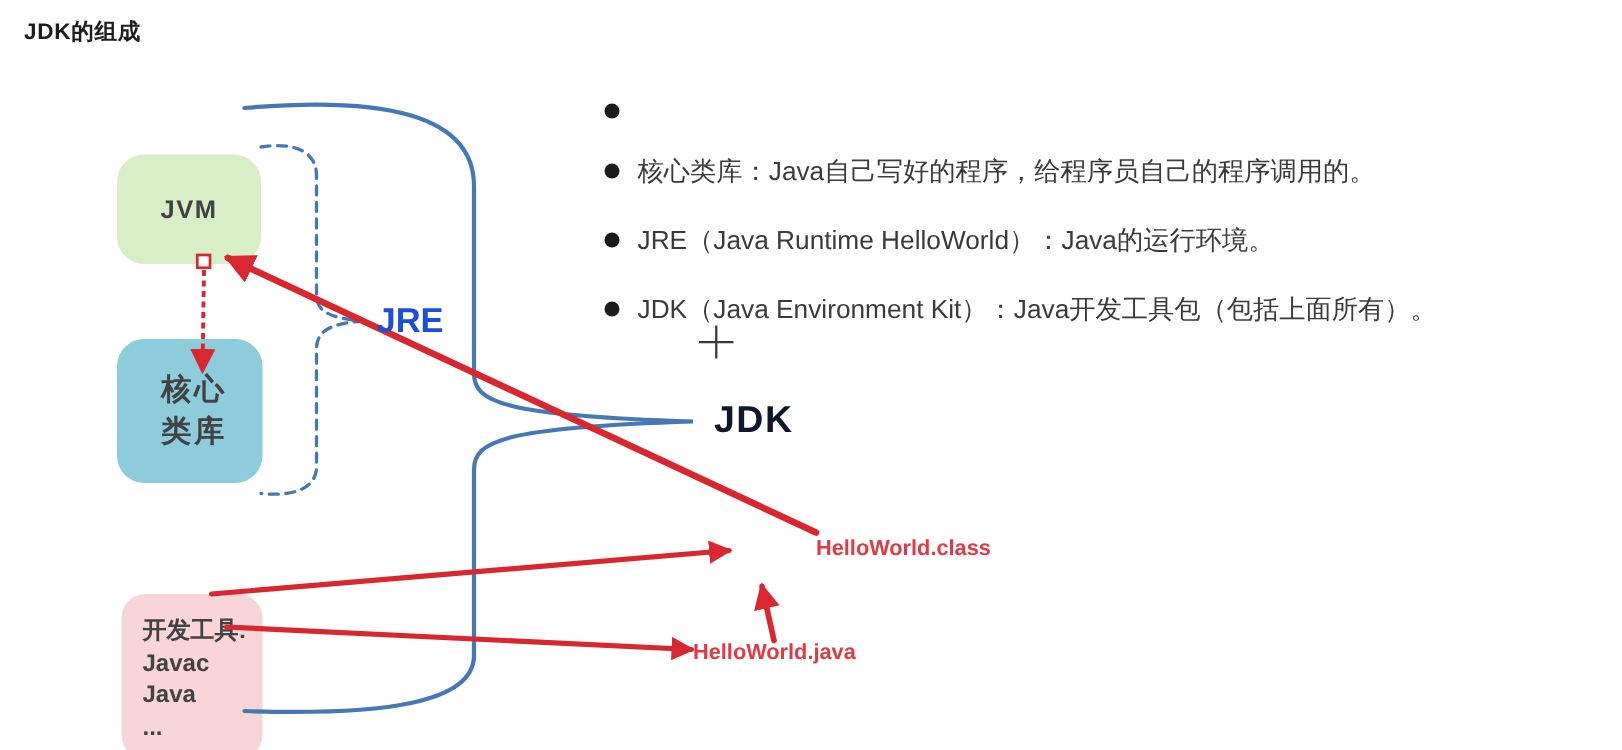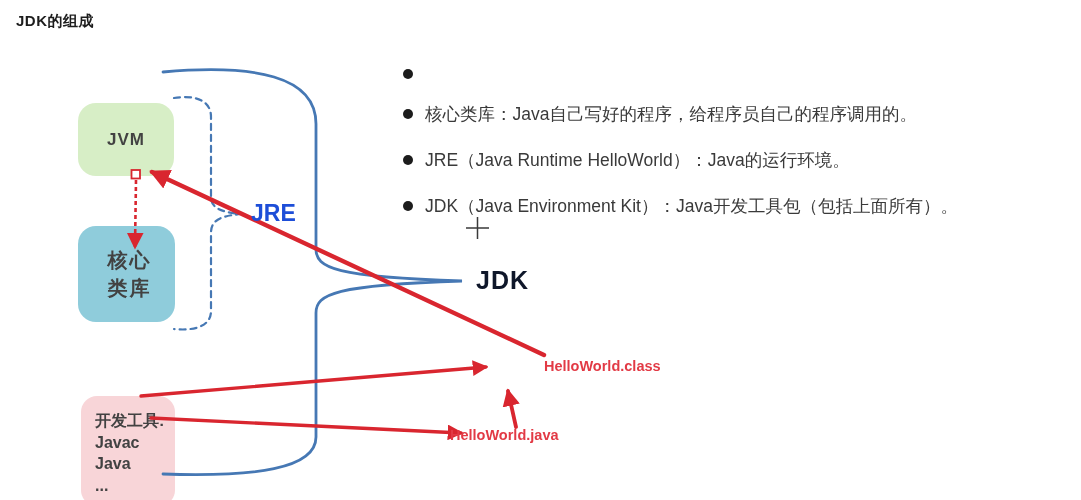--- a/index.html
+++ b/index.html
@@ -21,21 +21,21 @@
   .box-dev{left:81px;top:348px;width:94px;height:110px;background:#f8d5d8;border-radius:16px;
            padding:14px 0 0 14px;font-size:16px;font-weight:600;line-height:21.5px;text-align:left;margin-top:48px;}
 
   .svg-layer{position:absolute;left:0;top:0;z-index:2;pointer-events:none;}
 
   .float-label{position:absolute;z-index:3;white-space:nowrap;}
   .jre-label{left:251px;top:200px;font-size:23px;font-weight:bold;color:#1d4ed8;}
   .jdk-label{left:476px;top:266px;font-size:25px;font-weight:bold;color:#0f172a;letter-spacing:1px;}
   .hw{font-size:14.5px;font-weight:bold;color:#e23a45;}
   .hw-class{left:503px;top:358px;margin-left:41px;}
-  .hw-java{left:450px;top:427px;}
+  .hw-java{left:462px;top:427px;}
 
   .bullets{position:absolute;left:403px;top:64px;margin:0;padding:0;list-style:none;
            width:670px;z-index:3;}
   .bullets li{display:flex;gap:12px;margin-bottom:25px;font-size:17.5px;line-height:21px;
               color:#3a3a3a;font-weight:500;}
   .bullet-dot{flex:0 0 auto;width:10px;height:10px;border-radius:50%;background:#1c1c1c;margin-top:5px;}
 </style>
 </head>
 <body>
 

